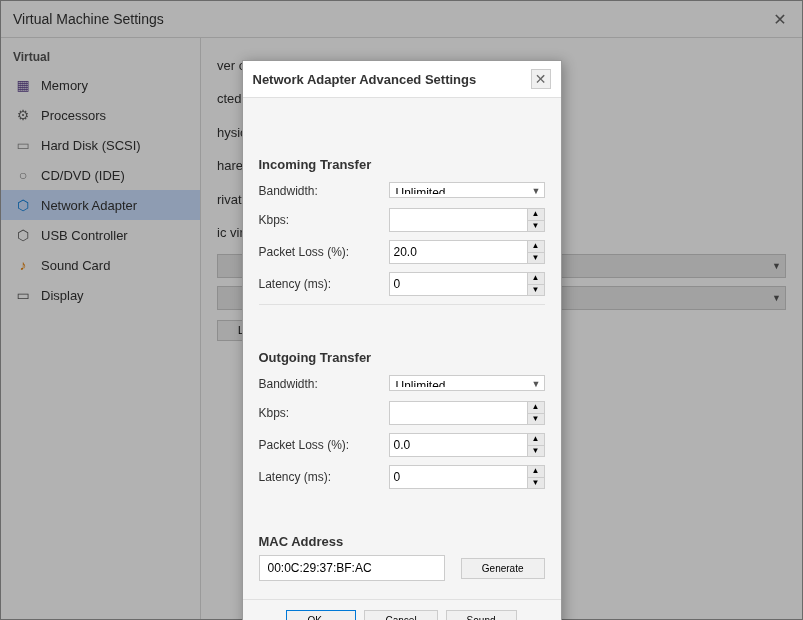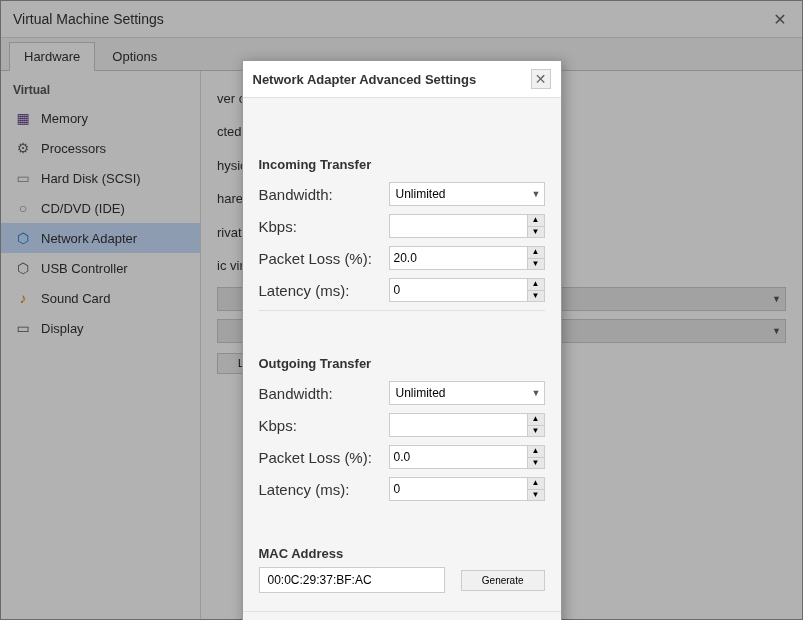--- a/index.html
+++ b/index.html
@@ -174,36 +174,36 @@
 
     .form-row {
       display: flex;
       align-items: center;
       margin-bottom: 8px;
     }
     .form-label {
       width: 130px;
       color: #333;
       flex-shrink: 0;
-      font-size: 15px;
+      font-size: 12px;
     }
     .form-control {
       flex: 1;
       position: relative;
     }
 
     select.field {
       width: 100%;
       padding: 3px 20px 3px 6px;
       border: 1px solid #ccc;
       background: #fff;
       appearance: none;
       font-size: 12px;
       cursor: pointer;
-      height: 24px;
+      height: 16px;
     }
     .select-wrapper {
       position: relative;
     }
     .select-wrapper::after {
       content: '▼';
       position: absolute;
       right: 4px;
       top: 50%;
       transform: translateY(-50%);
@@ -315,24 +315,20 @@
 </head>
 <body>
 
 <div class="main-window">
 
   <div class="title-bar">
     <span class="title-bar-text">Virtual Machine Settings</span>
     <span class="title-bar-close">✕</span>
   </div>
 
-  <div class="tabs-bar">
-    <div class="tab active">Hardware</div>
-    <div class="tab">Options</div>
-  </div>
 
   <div class="content-area">
 
     <div class="sidebar">
       <div class="sidebar-header">Virtual</div>
 
       <div class="sidebar-item">
         <span class="sidebar-icon icon-memory">▦</span>
         <span>Memory</span>
       </div>

